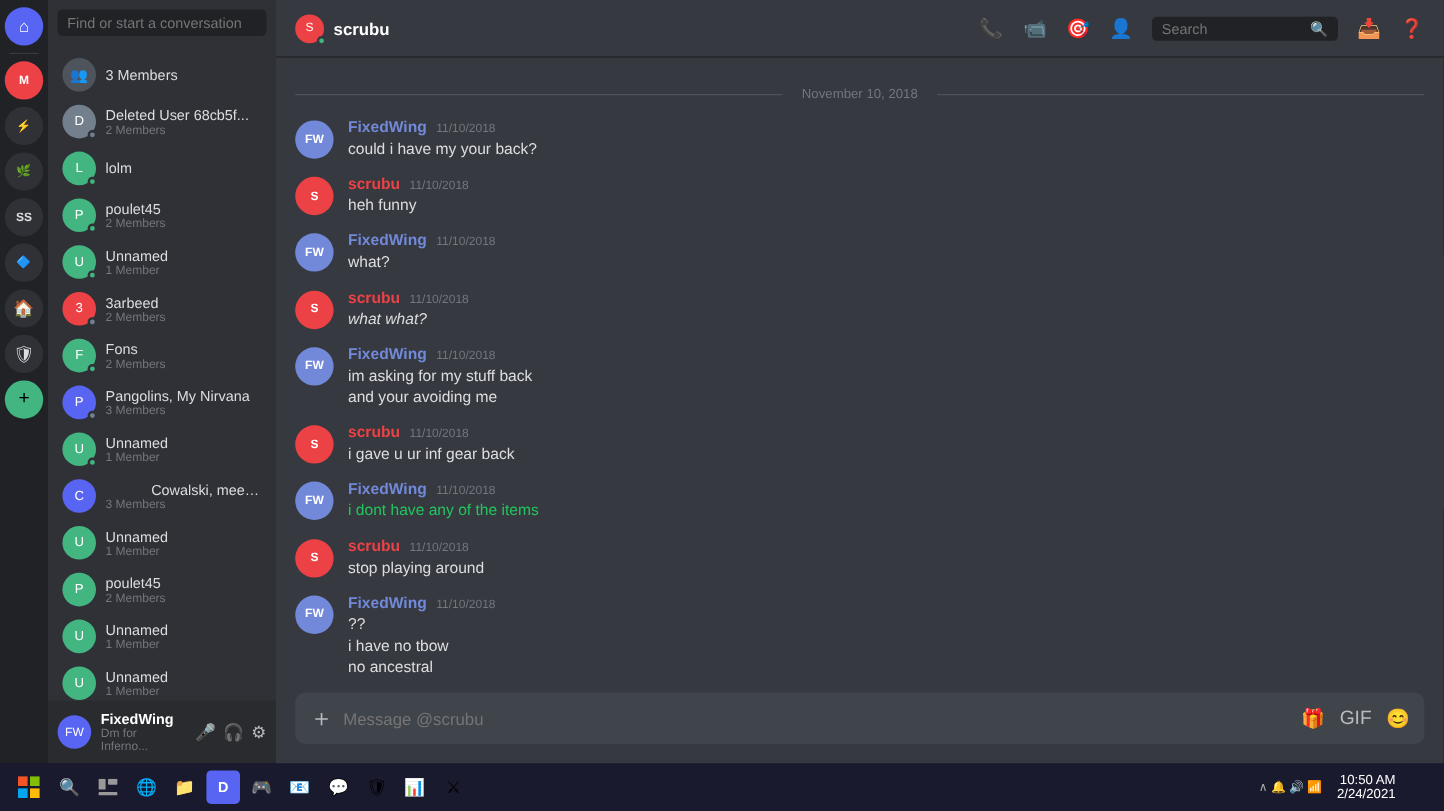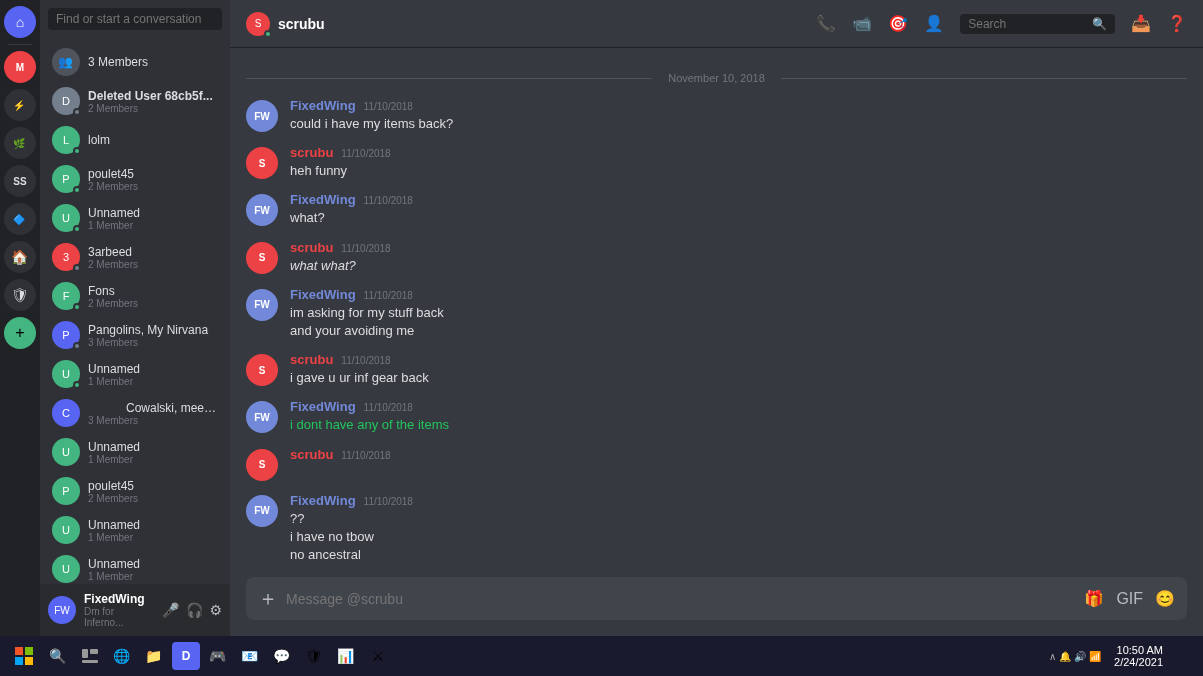--- a/index.html
+++ b/index.html
@@ -62,21 +62,21 @@
             <div style="font-size:12px;color:#dcddde;white-space:nowrap;overflow:hidden;text-overflow:ellipsis;">3 Members</div>
           </div>
         </div>
 
         <div style="display:flex;align-items:center;padding:5px 8px;cursor:pointer;border-radius:4px;margin:1px 4px;gap:8px;">
           <div style="width:28px;height:28px;border-radius:50%;background:#747f8d;display:flex;align-items:center;justify-content:center;font-size:11px;color:white;flex-shrink:0;position:relative;">
             D
             <span style="position:absolute;bottom:-1px;right:-1px;width:8px;height:8px;background:#747f8d;border-radius:50%;border:2px solid #2f3136;"></span>
           </div>
           <div style="flex:1;overflow:hidden;">
-            <div style="font-size:12px;color:#dcddde;white-space:nowrap;overflow:hidden;text-overflow:ellipsis;font-weight:bold;">Deleted User 68cb5f...</div>
+            <div style="font-size:12px;color:#dcddde;white-space:nowrap;overflow:hidden;text-overflow:ellipsis;">Deleted User 68cb5f...</div>
             <div style="font-size:10px;color:#72767d;">2 Members</div>
           </div>
         </div>
 
         <div style="display:flex;align-items:center;padding:5px 8px;cursor:pointer;border-radius:4px;margin:1px 4px;gap:8px;">
           <div style="width:28px;height:28px;border-radius:50%;background:#43b581;display:flex;align-items:center;justify-content:center;font-size:11px;color:white;flex-shrink:0;position:relative;">
             L
             <span style="position:absolute;bottom:-1px;right:-1px;width:8px;height:8px;background:#43b581;border-radius:50%;border:2px solid #2f3136;"></span>
           </div>
           <div style="flex:1;overflow:hidden;">
@@ -239,21 +239,21 @@
 
         <div style="display:flex;gap:12px;margin-bottom:8px;padding:2px 0;position:relative;">
           <div style="width:32px;height:32px;border-radius:50%;background:#7289da;display:flex;align-items:center;justify-content:center;font-size:12px;color:white;flex-shrink:0;margin-top:2px;overflow:hidden;">
             <span style="font-size:10px;font-weight:bold;">FW</span>
           </div>
           <div style="flex:1;">
             <div style="display:flex;align-items:baseline;gap:8px;margin-bottom:2px;">
               <span style="font-size:13px;font-weight:600;color:#7289da;">FixedWing</span>
               <span style="font-size:10px;color:#72767d;">11/10/2018</span>
             </div>
-            <div style="font-size:13px;color:#dcddde;line-height:1.4;">could i have my items back?</div>
+            <div style="font-size:13px;color:#dcddde;line-height:1.4;">could i have my your back?</div>
           </div>
         </div>
 
         <div style="display:flex;gap:12px;margin-bottom:8px;padding:2px 0;position:relative;">
           <div style="width:32px;height:32px;border-radius:50%;background:#ed4245;display:flex;align-items:center;justify-content:center;font-size:12px;color:white;flex-shrink:0;margin-top:2px;">
             <svg width="20" height="20" viewBox="0 0 20 20">
                 <circle cx="10" cy="10" r="10" fill="#ed4245"></circle>
                 <text x="50%" y="50%" text-anchor="middle" dy=".35em" font-size="10" fill="white" font-weight="bold">S</text>
               </svg>
           </div>
@@ -323,20 +323,21 @@
           </div>
         </div>
 
         <div style="display:flex;gap:12px;margin-bottom:8px;padding:2px 0;">
           <div style="width:32px;height:32px;border-radius:50%;background:#ed4245;display:flex;align-items:center;justify-content:center;font-size:10px;color:white;flex-shrink:0;margin-top:2px;font-weight:bold;">S</div>
           <div style="flex:1;">
             <div style="display:flex;align-items:baseline;gap:8px;margin-bottom:2px;">
               <span style="font-size:13px;font-weight:600;color:#ed4245;">scrubu</span>
               <span style="font-size:10px;color:#72767d;">11/10/2018</span>
             </div>
+            <div style="font-size:13px;color:#dcddde;line-height:1.4;">stop playing around</div>
           </div>
         </div>
 
         <div style="display:flex;gap:12px;margin-bottom:8px;padding:2px 0;">
           <div style="width:32px;height:32px;border-radius:50%;background:#7289da;display:flex;align-items:center;justify-content:center;font-size:10px;color:white;flex-shrink:0;margin-top:2px;font-weight:bold;">FW</div>
           <div style="flex:1;">
             <div style="display:flex;align-items:baseline;gap:8px;margin-bottom:2px;">
               <span style="font-size:13px;font-weight:600;color:#7289da;">FixedWing</span>
               <span style="font-size:10px;color:#72767d;">11/10/2018</span>
             </div>

